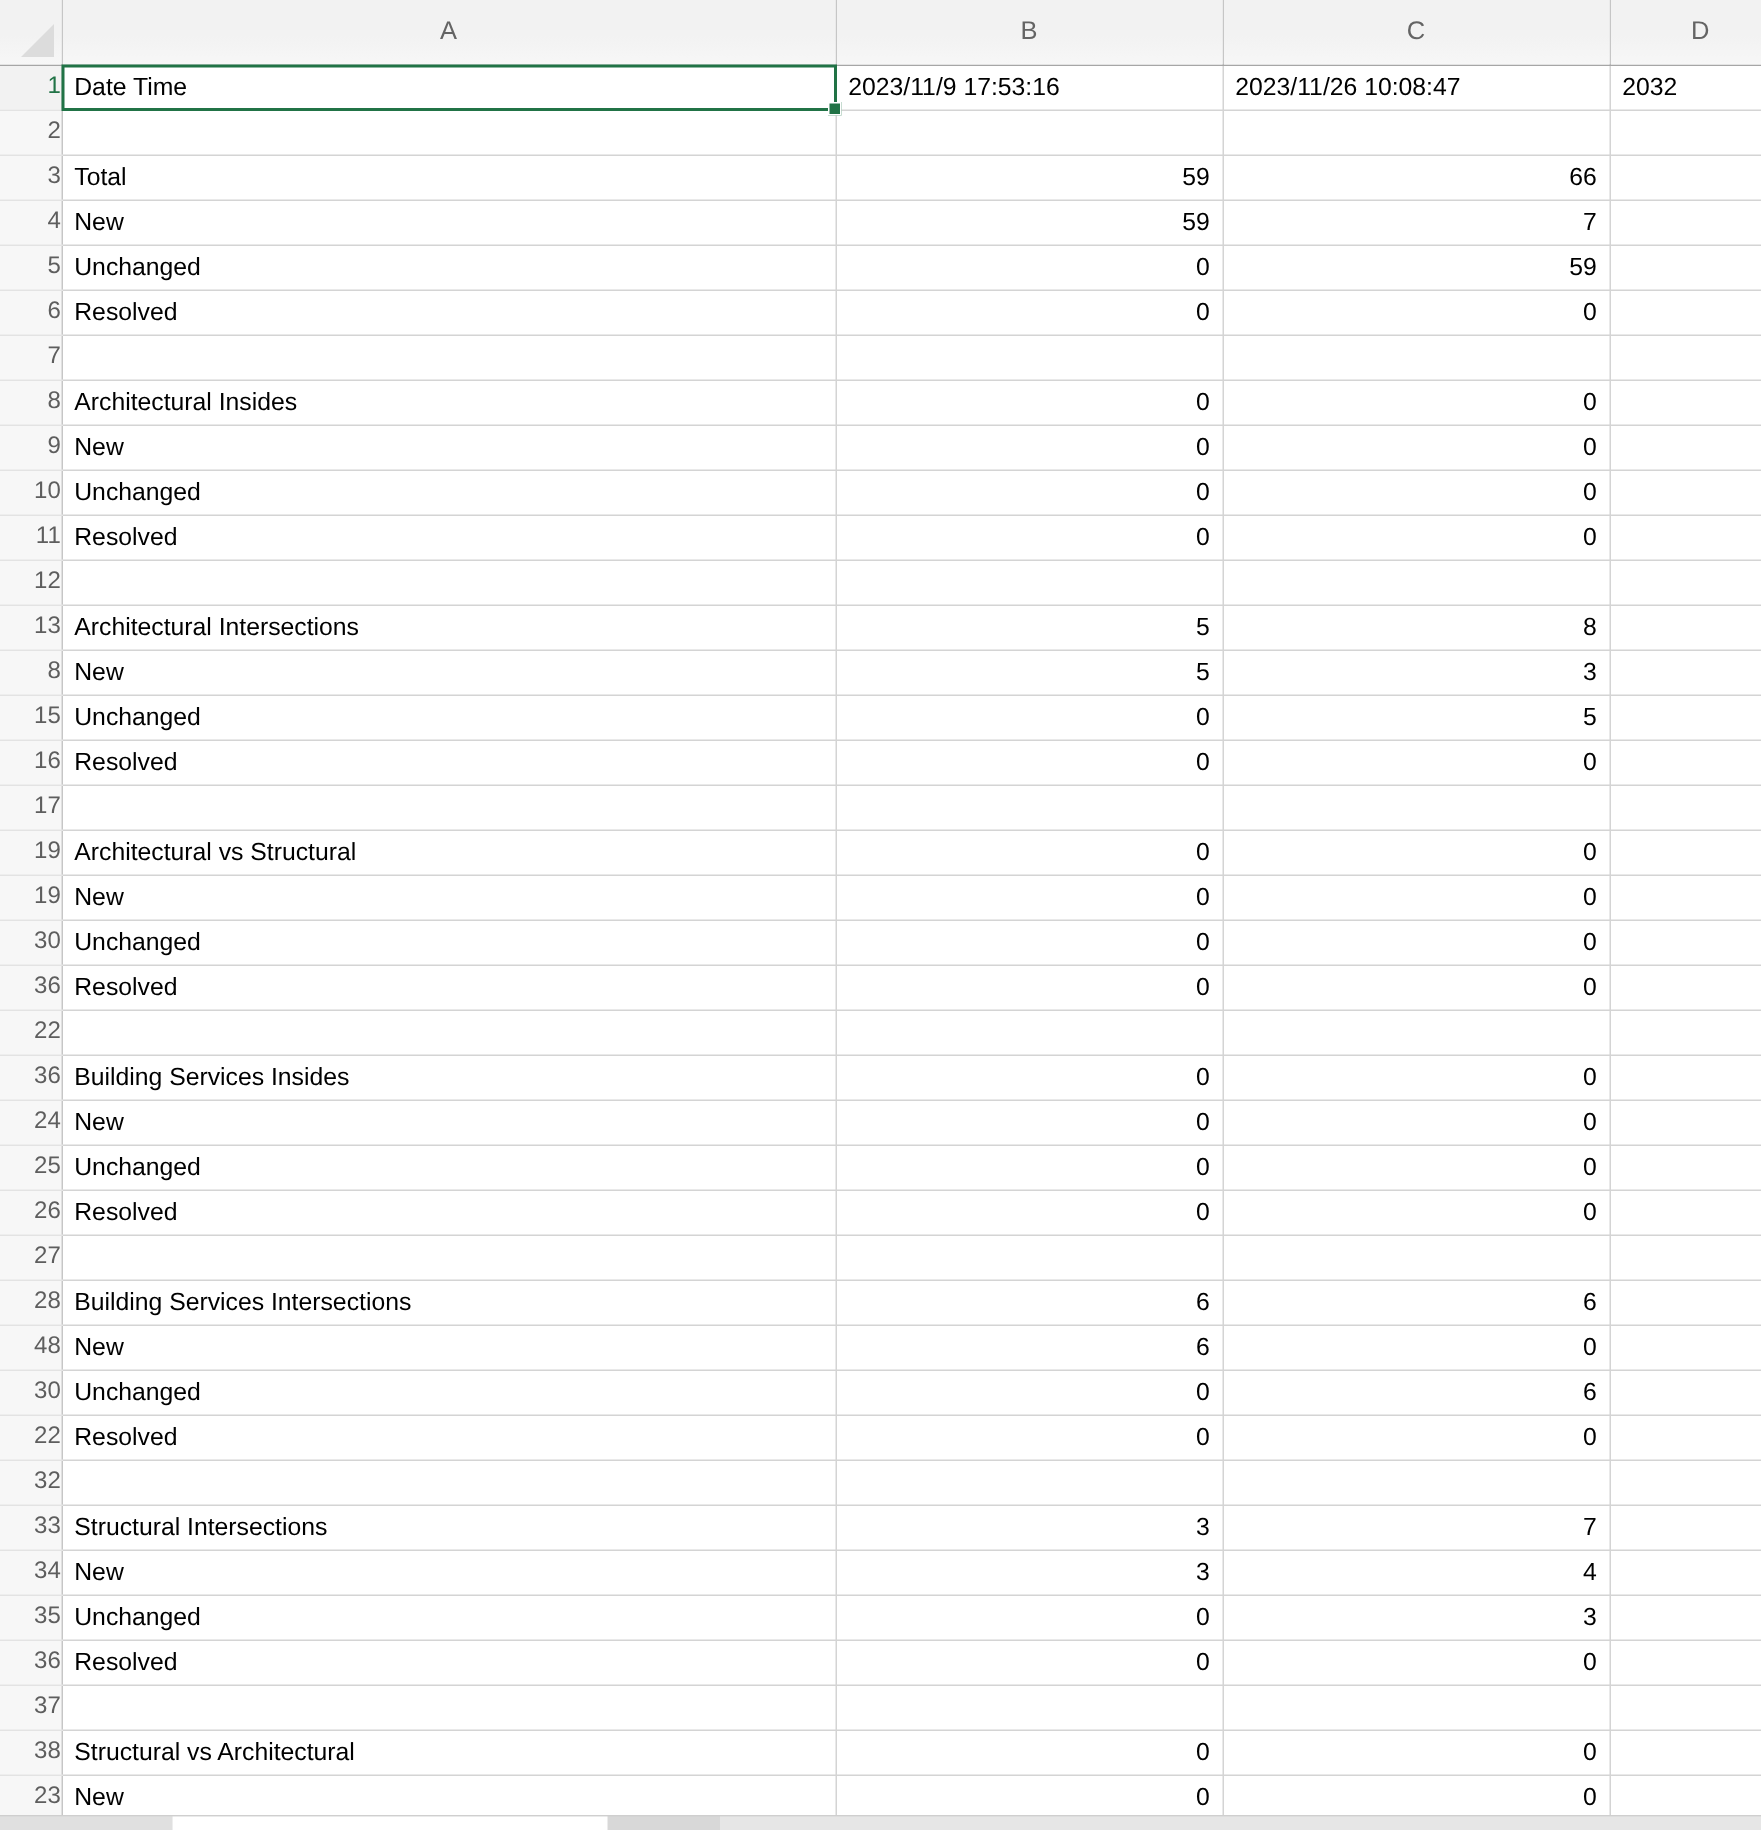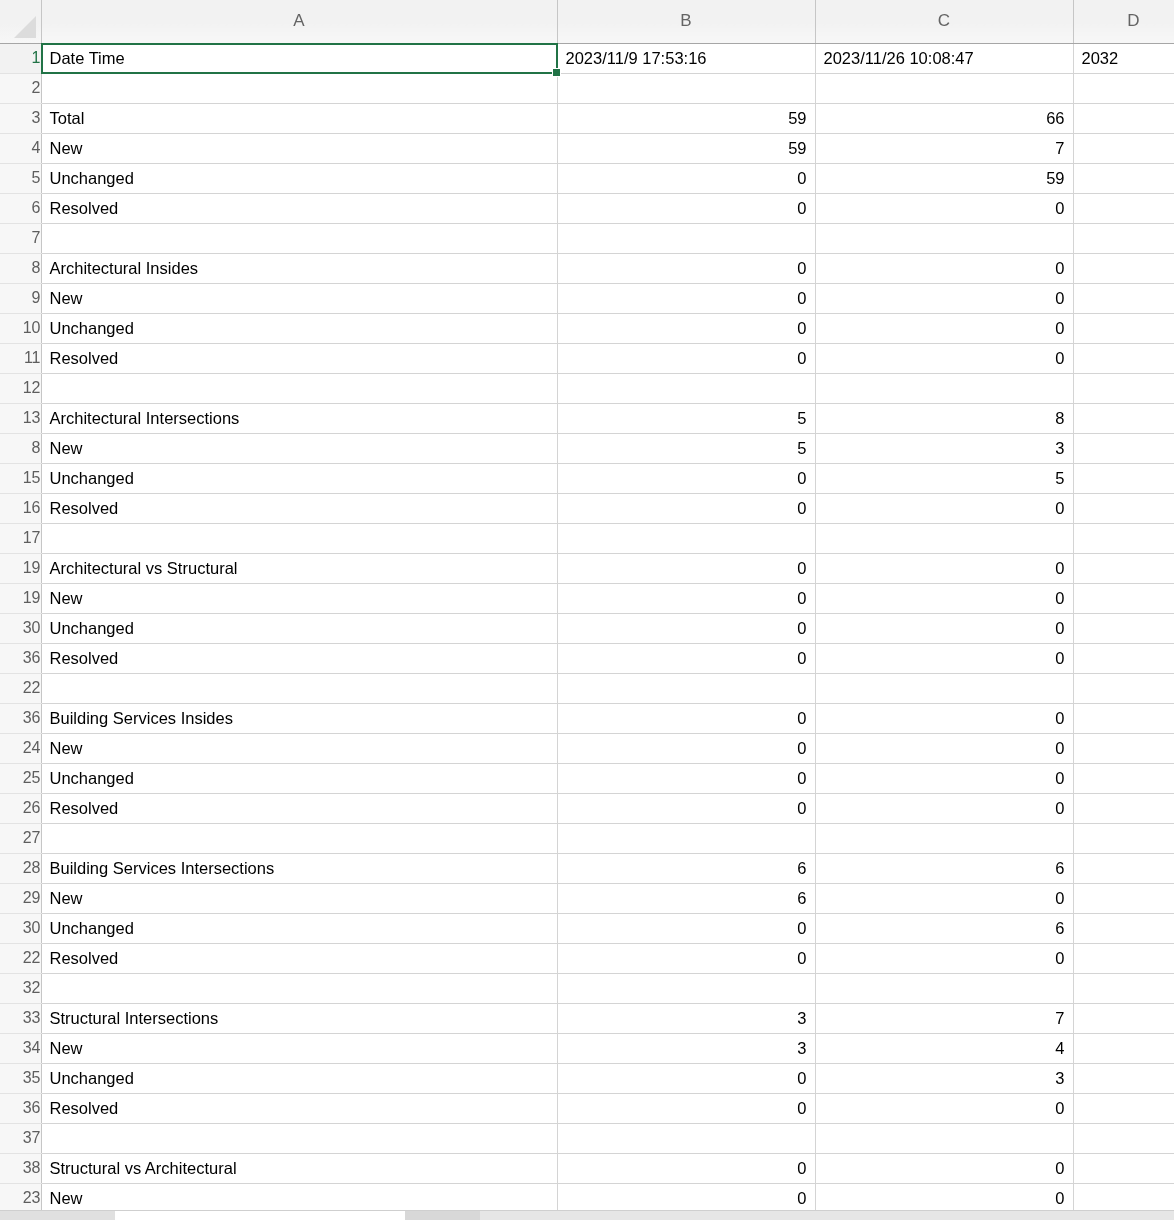--- a/index.html
+++ b/index.html
@@ -387,21 +387,21 @@
             <td class="cell num col-d"><span></span></td>
           </tr>
           <tr class="datarow">
             <th class="rowhdr"><span>28</span></th>
             <td class="cell text col-a"><span>Building Services Intersections</span></td>
             <td class="cell num col-b"><span>6</span></td>
             <td class="cell num col-c"><span>6</span></td>
             <td class="cell num col-d"><span></span></td>
           </tr>
           <tr class="datarow">
-            <th class="rowhdr"><span>29</span></th>
+            <th class="rowhdr"><span>48</span></th>
             <td class="cell text col-a"><span>New</span></td>
             <td class="cell num col-b"><span>6</span></td>
             <td class="cell num col-c"><span>0</span></td>
             <td class="cell num col-d"><span></span></td>
           </tr>
           <tr class="datarow">
             <th class="rowhdr"><span>30</span></th>
             <td class="cell text col-a"><span>Unchanged</span></td>
             <td class="cell num col-b"><span>0</span></td>
             <td class="cell num col-c"><span>6</span></td>

